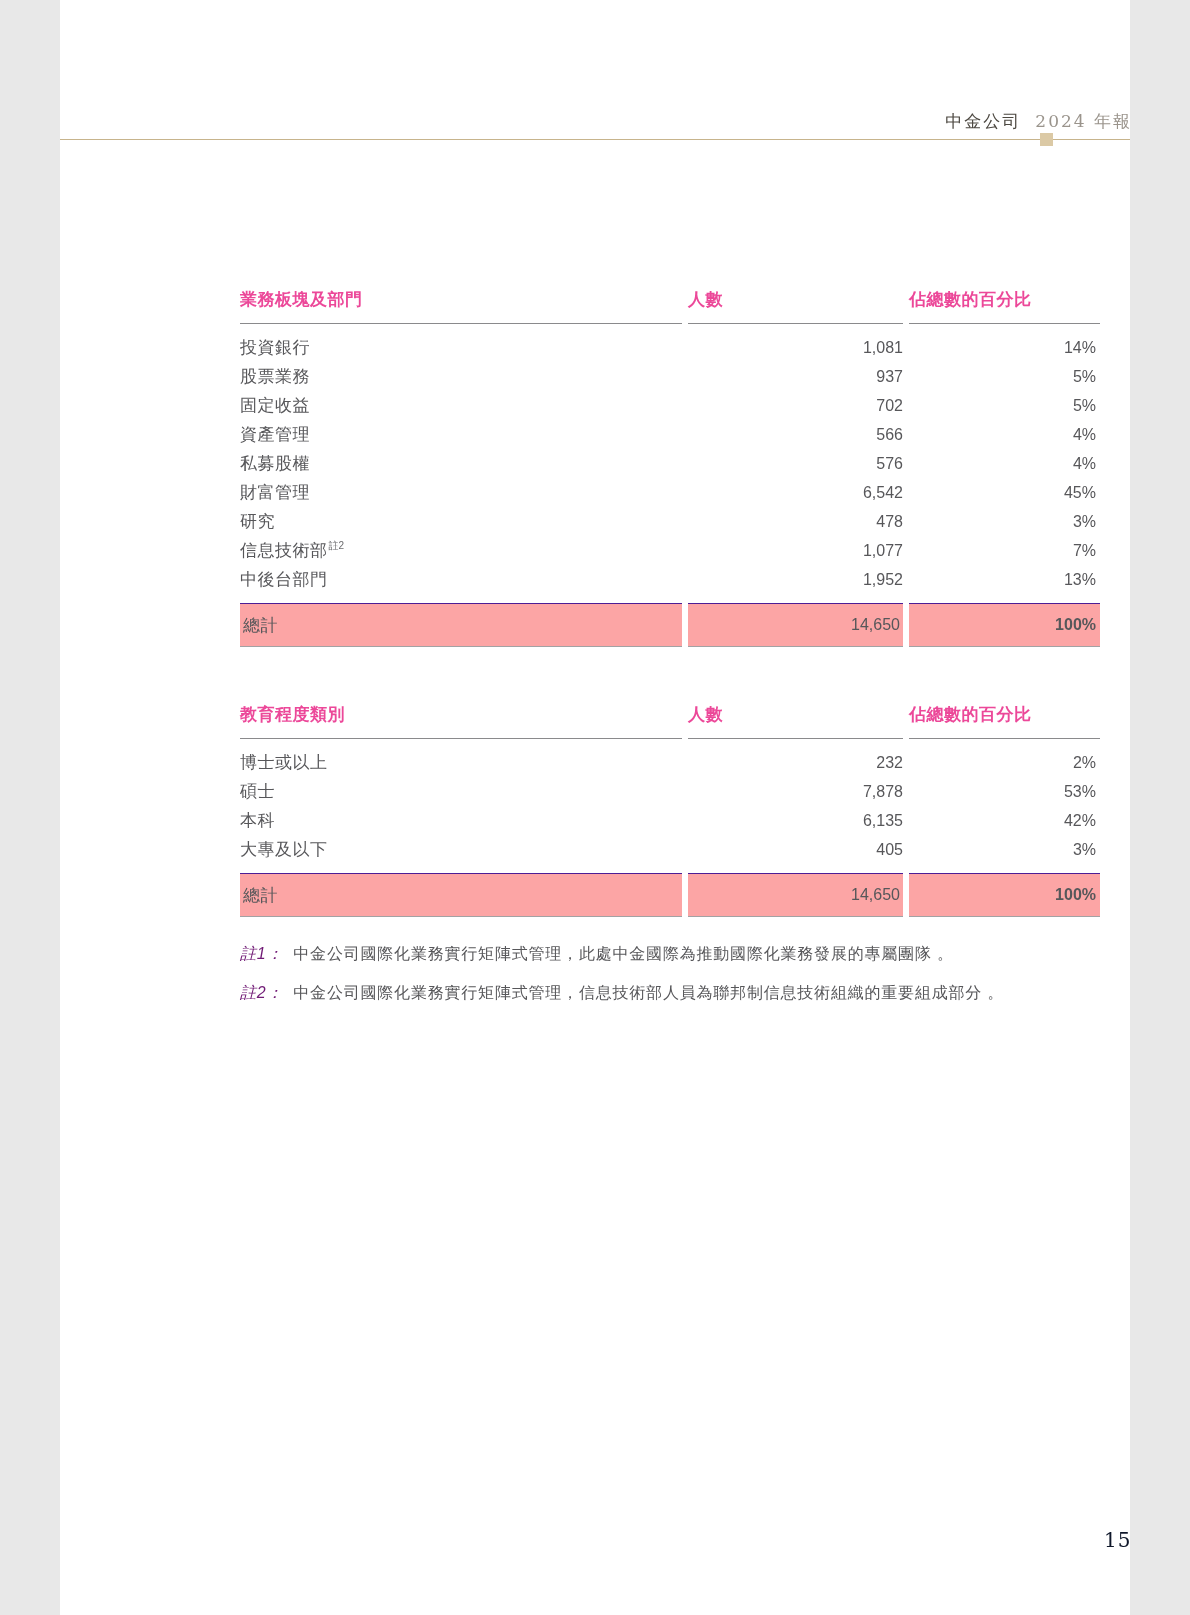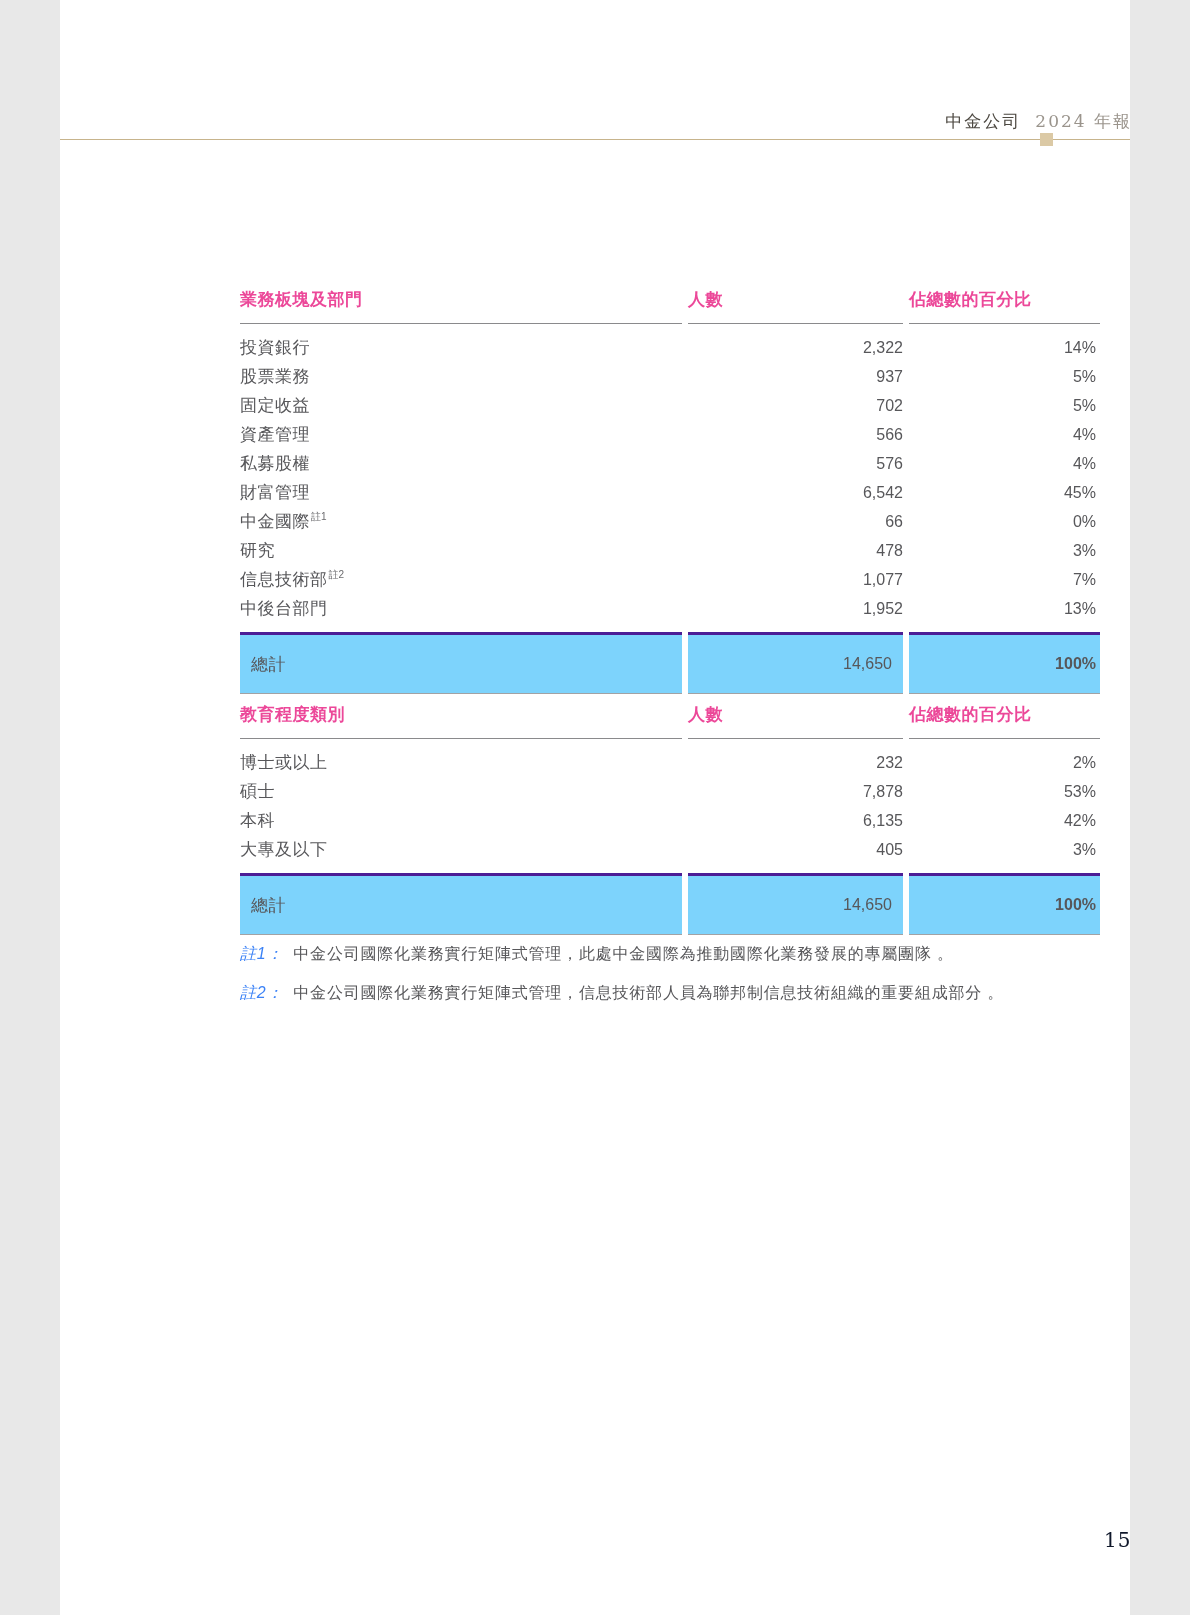--- a/index.html
+++ b/index.html
@@ -55,39 +55,39 @@
   td {
     font-size:17px; color:#57575a;
     height:29px; padding:0; vertical-align:middle;
     letter-spacing:0.5px; white-space:nowrap;
   }
   td.num { text-align:right; font-size:16px; letter-spacing:0; }
   tbody tr:first-child td { padding-top:9px; }
   tbody tr:last-child td { padding-bottom:9px; }
 
   tr.total-row td {
-    background:#7dd3fc;
-    border-top:3px solid #4c1d95;
+    background:#fca5a5;
+    border-top:1px solid #4c1d95;
     border-bottom:1px solid #a2a2a4;
-    height:36px; padding:11px;
+    height:36px; padding:3px;
   }
   tr.total-row td.pct-col { padding-right:4px;font-weight:bold; }
 
   sup.note-ref {
     font-size:10px; color:#6c6c6f;
     vertical-align:super; letter-spacing:0; margin-left:1px;
   }
 
   
   .footnotes { position:absolute; left:180px; top:944px; width:940px; }
   .footnote {
     font-size:16px; color:#57575a; letter-spacing:0.8px;
     margin-bottom:18px; white-space:nowrap;
   }
-  .fn-marker { font-style:italic; margin-right:10px; color:#3b82f6; }
+  .fn-marker { font-style:italic; margin-right:10px; color:#701a75; }
 
   
   .page-number {
     position:absolute; top:1528px; left:1044px;
     font-family:"DejaVu Serif","Liberation Serif",serif;
     font-size:20px; color:#0f172a; letter-spacing:1px;
   }
 </style>
 </head>
 <body>
@@ -109,21 +109,21 @@
     <thead>
       <tr>
         <th>業務板塊及部門</th>
         <th class="num">人數</th>
         <th class="num pct-col">佔總數的百分比</th>
       </tr>
     </thead>
     <tbody>
       <tr>
         <td>投資銀行</td>
-        <td class="num">2,322</td>
+        <td class="num">1,081</td>
         <td class="num pct-col">14%</td>
       </tr>
       <tr>
         <td>股票業務</td>
         <td class="num">937</td>
         <td class="num pct-col">5%</td>
       </tr>
       <tr>
         <td>固定收益</td>
         <td class="num">702</td>
@@ -136,25 +136,20 @@
       </tr>
       <tr>
         <td>私募股權</td>
         <td class="num">576</td>
         <td class="num pct-col">4%</td>
       </tr>
       <tr>
         <td>財富管理</td>
         <td class="num">6,542</td>
         <td class="num pct-col">45%</td>
-      </tr>
-      <tr>
-        <td><span>中金國際</span><sup class="note-ref">註1</sup></td>
-        <td class="num">66</td>
-        <td class="num pct-col">0%</td>
       </tr>
       <tr>
         <td>研究</td>
         <td class="num">478</td>
         <td class="num pct-col">3%</td>
       </tr>
       <tr>
         <td><span>信息技術部</span><sup class="note-ref">註2</sup></td>
         <td class="num">1,077</td>
         <td class="num pct-col">7%</td>

